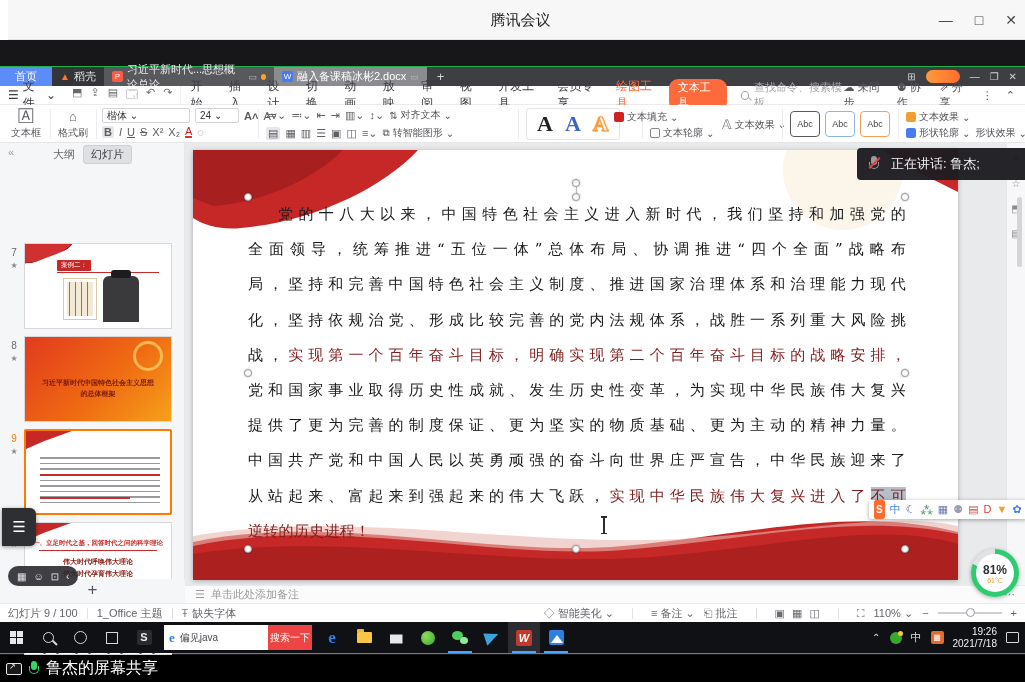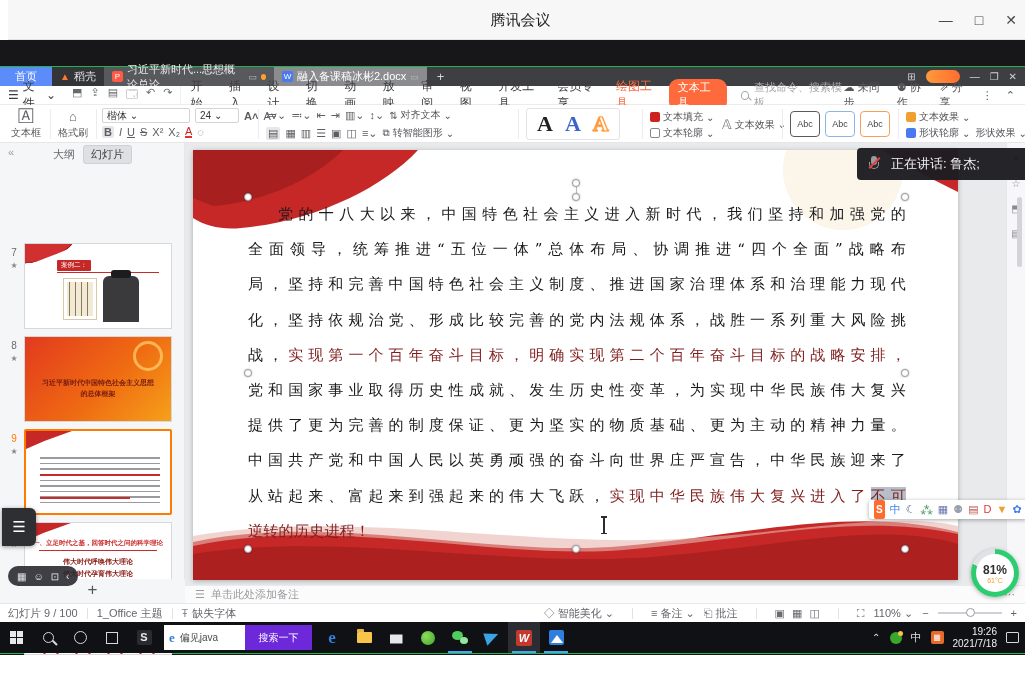--- a/index.html
+++ b/index.html
@@ -139,21 +139,21 @@
   .winlogo { width:13px; height:13px; display:grid; grid-template-columns:6px 6px; grid-gap:1px; }
   .winlogo i { background:#e8e8ea; }
   .tb-mag { width:11px; height:11px; border:1.6px solid #d8d8dc; border-radius:50%; position:relative; }
   .tb-mag::after { content:""; position:absolute; width:6px; height:1.6px; background:#d8d8dc; transform:rotate(45deg); right:-5px; bottom:-2px; }
   .cortana { width:13px; height:13px; border:1.6px solid #d8d8dc; border-radius:50%; }
   .taskview { width:12px; height:12px; border:1.4px solid #d8d8dc; }
   .pin-s { width:15px; height:15px; background:#2a2b2f; color:#e8e8ea; font-size:11px; font-weight:bold; text-align:center; line-height:15px; border-radius:2px; }
   .tb-search { height:25px; width:148px; background:#fff; display:flex; align-items:center; margin:0 4px; }
   .tb-search .e { color:#2f7fe0; font-weight:bold; font-size:13px; padding:0 5px; font-family:"Liberation Serif",serif; }
   .tb-search .q { flex:1; font-size:10px; color:#4a4a4e; }
-  .tb-search .btn { width:67px; height:25px; background:#6d28d9; color:#fff; font-size:10px; display:flex; align-items:center; justify-content:center; }
+  .tb-search .btn { width:44px; height:25px; background:#ef4444; color:#fff; font-size:10px; display:flex; align-items:center; justify-content:center; }
   .edge { color:#2f7fe0; font-weight:bold; font-size:17px; font-family:"Liberation Serif",serif; }
   .folder { width:15px; height:11px; background:#f7c648; border-radius:1px; position:relative; }
   .folder::before { content:""; position:absolute; top:-3px; left:0; width:7px; height:3px; background:#e8b63a; border-radius:1px 1px 0 0; }
   .store { width:13px; height:12px; background:#e8e8ea; clip-path:polygon(0 25%,100% 25%,100% 100%,0 100%); position:relative; }
   .greenapp { width:14px; height:14px; border-radius:50%; background:radial-gradient(circle at 35% 35%, #8fdc5a, #3aa62c); }
   .wechat { position:relative; width:16px; height:13px; }
   .wechat i { position:absolute; background:#4fce5d; border-radius:50%; }
   .wechat i:nth-child(1){ left:0; top:0; width:11px; height:9px; }
   .wechat i:nth-child(2){ right:0; bottom:0; width:8px; height:7px; background:#8fe89a; }
   .tgplane { width:0; height:0; border-left:14px solid #3aa4e0; border-top:5px solid transparent; border-bottom:8px solid transparent; transform:rotate(-18deg); }
@@ -330,21 +330,21 @@
 
         <div class="rgroup" style="left:526px;">
           <div class="wordart">
             <span class="wa wa1">A</span>
             <span class="wa wa2">A</span>
             <span class="wa wa3">A</span>
           </div>
         </div>
         <div class="vline" style="left:642px;"></div>
 
-        <div class="rrow" style="left:650px; top:5px;text-align:right;">
+        <div class="rrow" style="left:614px; top:5px;text-align:right;">
           <span class="rsmall"><span class="swatch" style="background:#c22;"></span><span>文本填充</span> ⌄</span>
         </div>
         <div class="rrow" style="left:650px; top:21px;">
           <span class="rsmall"><span class="swatch" style="background:#fff;border:1px solid #888;"></span><span>文本轮廓</span> ⌄</span>
         </div>
         <div class="rrow" style="left:722px; top:12px;">
           <span class="rsmall"><span style="font-size:13px;color:#777;">𝔸</span><span>文本效果</span> ⌄</span>
         </div>
         <div class="vline" style="left:782px;"></div>
 
@@ -578,20 +578,28 @@
             <div>19:26</div>
             <div>2021/7/18</div>
           </span>
           <span class="notif"></span>
         </span>
       </div>
 
     </div>
   </div>
 
+  <div class="abs sharebar">
+    <span class="share-mon"></span>
+    <span class="mic-green">
+        <i class="cap"></i>
+        <i class="base"></i>
+      </span>
+    <span class="txt">鲁杰的屏幕共享</span>
+  </div>
 
   <div class="abs gauge">
     <div class="inner">
       <span class="pct">81%</span>
       <span class="tmp">61°C</span>
     </div>
   </div>
 
   <div class="abs ime-bar" id="ime-bar">
       <span style="color: rgb(255, 255, 255); background: rgb(255, 106, 46); border-radius: 2px; padding: 0px 2px; font-size: 10px; font-weight: bold;">S</span>

